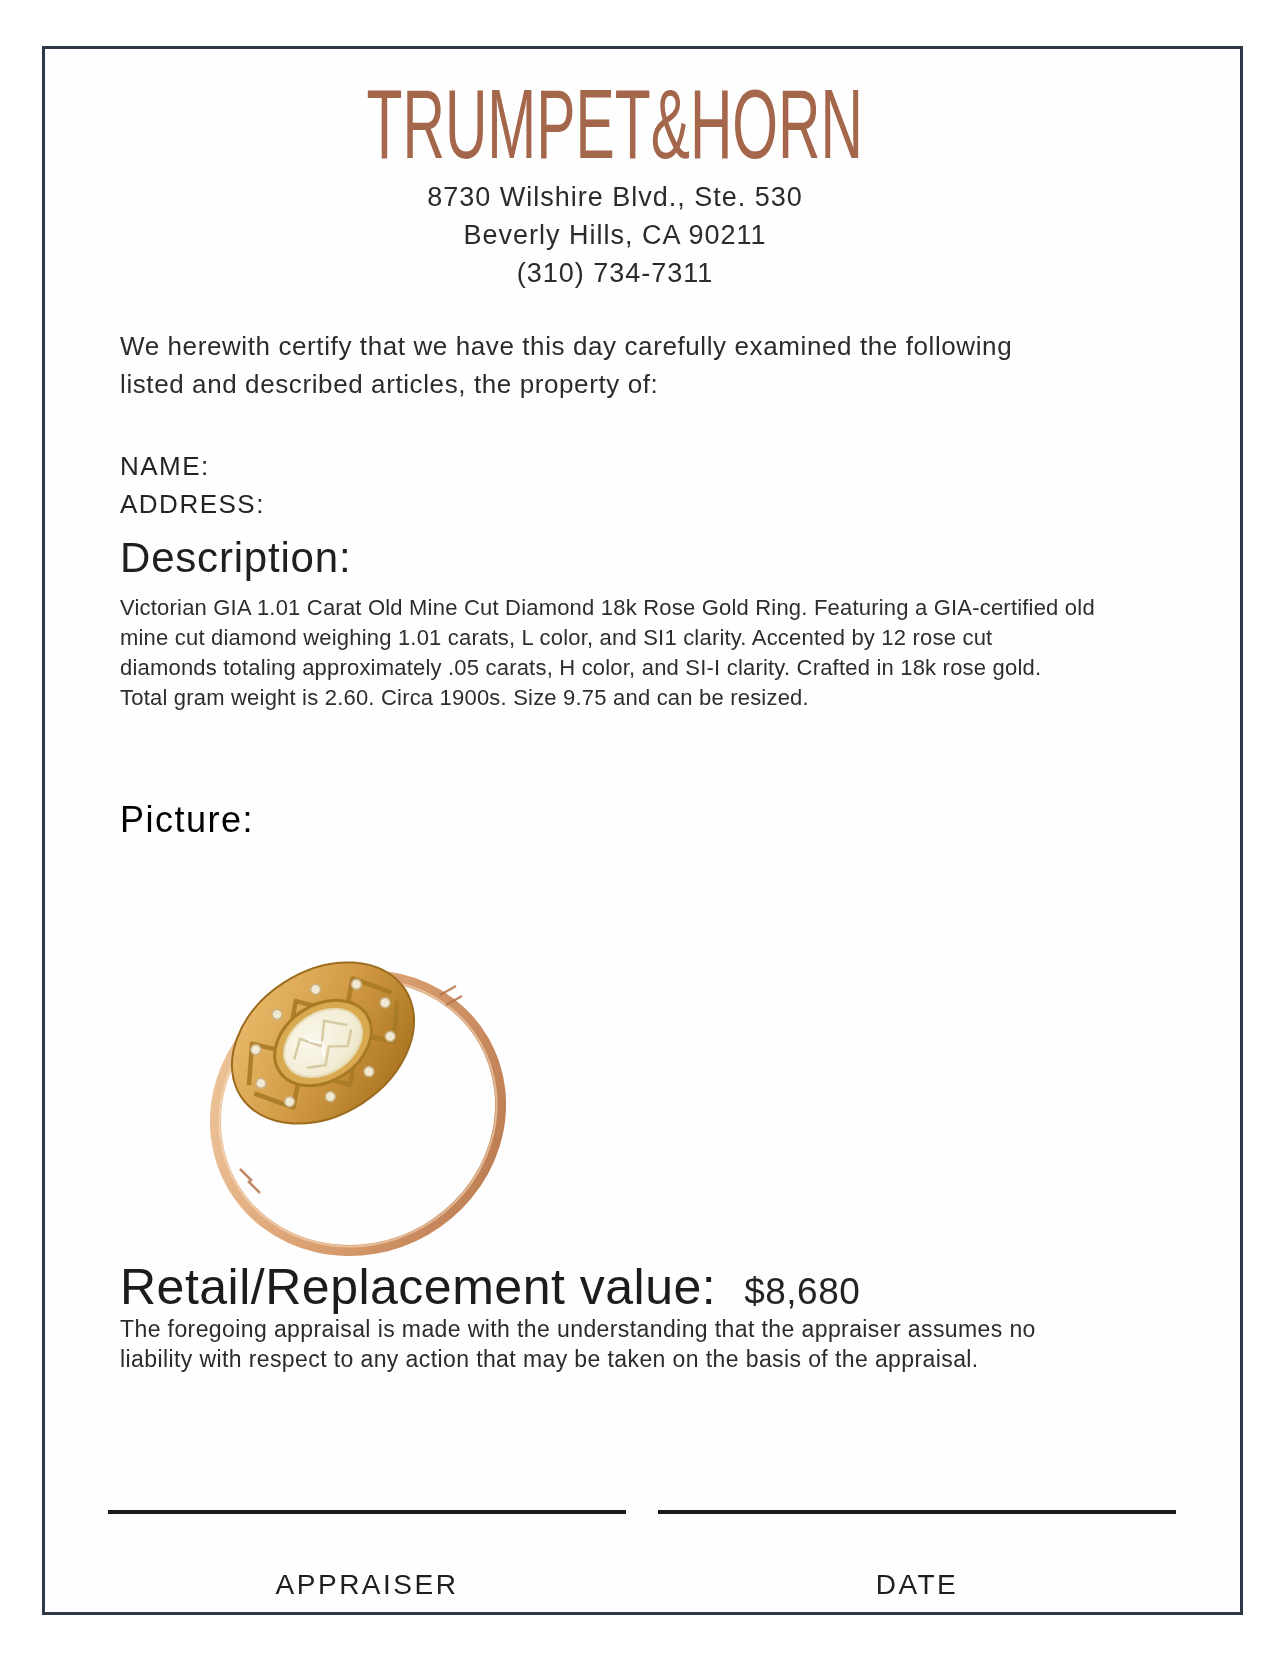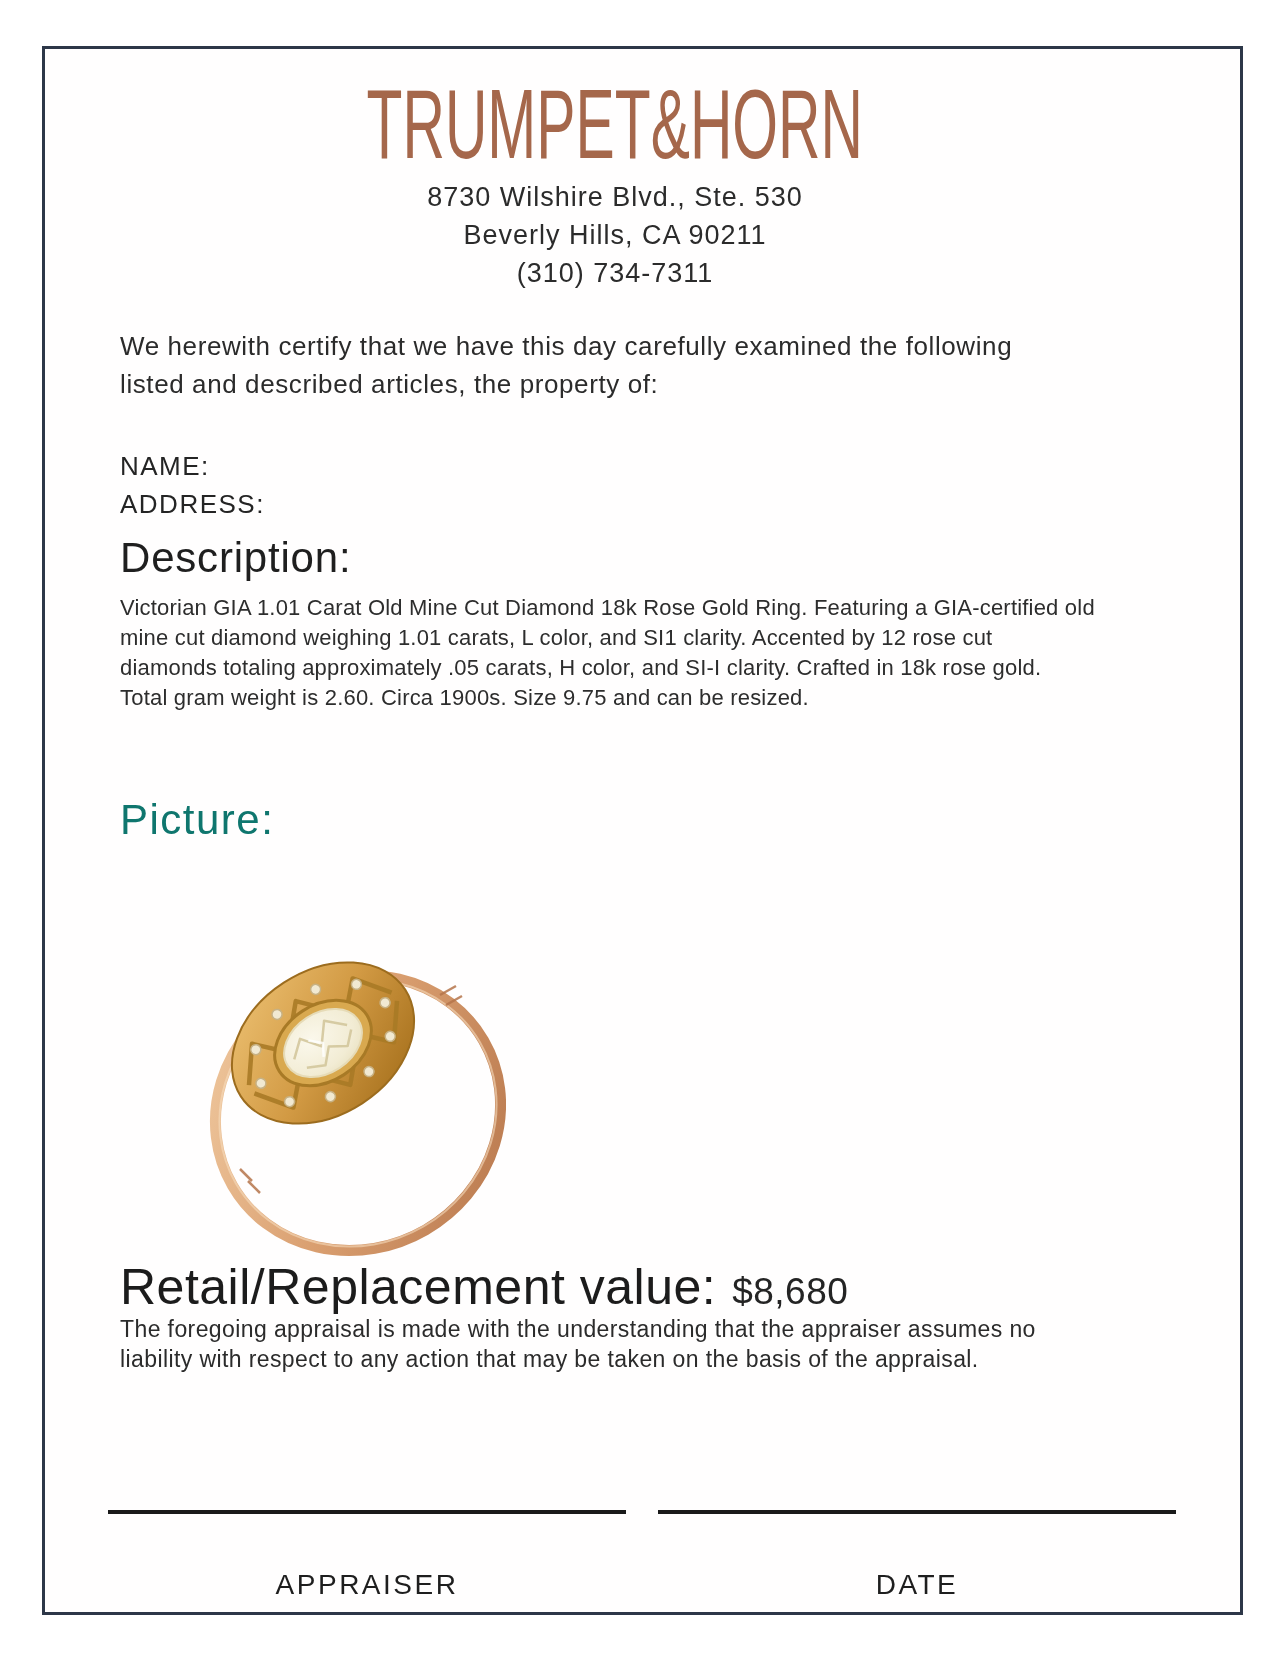--- a/index.html
+++ b/index.html
@@ -93,40 +93,40 @@
     width: 1030px;
     font-size: 22px;
     line-height: 30px;
     letter-spacing: 0.2px;
     color: #2d2d2d;
   }
 
   .h-picture {
     left: 120px;
     top: 796px;
-    font-size: 42px;
+    font-size: 36px;
     line-height: 48px;
     letter-spacing: 1.5px;
-    color: #0f766e;
+    color: #000000;
   }
 
   .ring-wrap {
     left: 208px;
     top: 943px;
     width: 298px;
     height: 314px;
   }
 
   .value-row {
     left: 120px;
     top: 1259px;
     width: 1040px;
     display: flex;
     align-items: baseline;
-    gap: 16px;
+    gap: 28px;
     white-space: nowrap;
   }
   .value-label {
     font-size: 50px;
     line-height: 56px;
     letter-spacing: 0.5px;
     color: #1c1c1c;
   }
   .value-amount {
     font-size: 37px;

